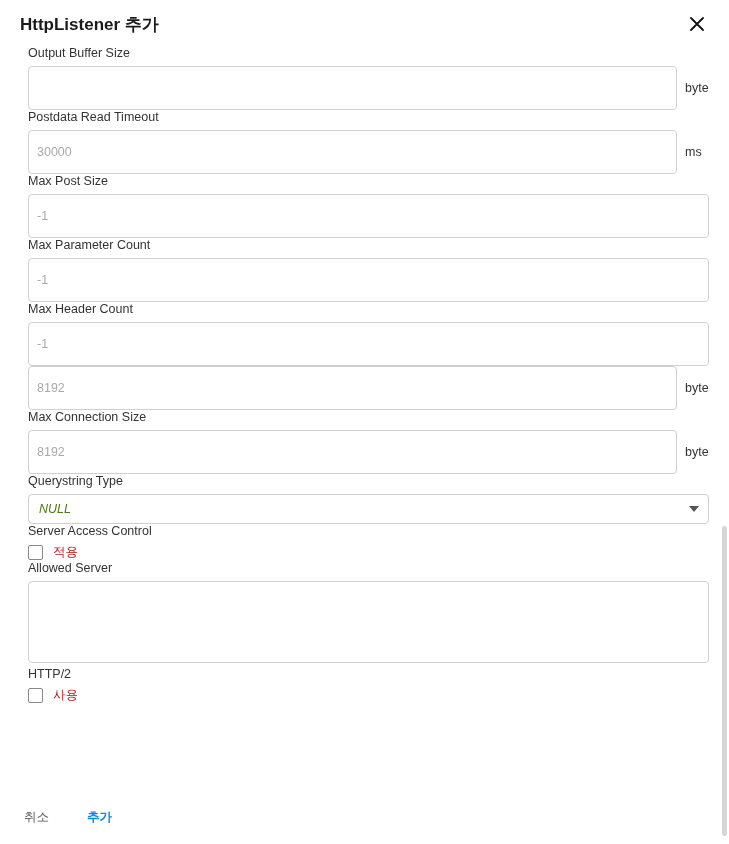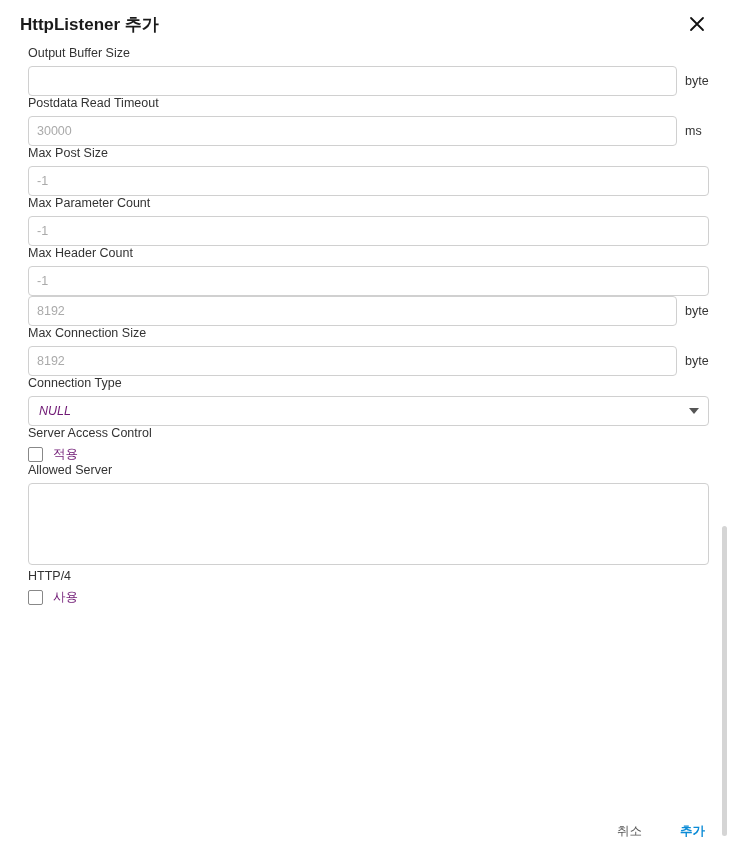--- a/index.html
+++ b/index.html
@@ -73,21 +73,21 @@
     color: #333;
     margin-bottom: 6px;
   }
   .input-row {
     display: flex;
     align-items: center;
     gap: 8px;
   }
   .text-input {
     flex: 1 1 auto;
-    height: 30px;
+    height: 44px;
     border: 1px solid #d0d0d0;
     border-radius: 4px;
     padding: 0 8px;
     font-size: 12.5px;
     color: #333;
     background: #fff;
     outline: none;
   }
   .text-input::placeholder { color: #aaa; }
   .unit {
@@ -100,21 +100,21 @@
     flex: 1 1 auto;
   }
   .select {
     width: 100%;
     height: 30px;
     border: 1px solid #d0d0d0;
     border-radius: 4px;
     padding: 0 28px 0 10px;
     font-size: 12.5px;
     font-style: italic;
-    color: #701a75;
+    color: #4d7c0f;
     background: #fff;
     display: flex;
     align-items: center;
     cursor: pointer;
   }
   .select-arrow {
     position: absolute;
     right: 10px;
     top: 50%;
     transform: translateY(-50%);
@@ -130,38 +130,38 @@
   .checkbox {
     width: 15px;
     height: 15px;
     border: 1.5px solid #888;
     border-radius: 2px;
     background: #fff;
     cursor: pointer;
   }
   .checkbox-label {
     font-size: 12.5px;
-    color: #701a75;
+    color: #b91c1c;
   }
   .textarea {
     width: 100%;
     height: 82px;
     border: 1px solid #d0d0d0;
     border-radius: 4px;
     padding: 6px 8px;
     font-size: 12.5px;
     resize: none;
     outline: none;
     font-family: inherit;
   }
   .footer {
     display: flex;
-    justify-content: flex-end;
+    justify-content: flex-start;
     gap: 30px;
-    padding: 18px 20px 2px 20px;
+    padding: 18px 20px 16px 20px;
     font-size: 12.5px;
   }
   .footer-btn {
     background: none;
     border: none;
     cursor: pointer;
     font-size: 12.5px;
     padding: 2px 4px;
   }
   .btn-cancel { color: #555; }
@@ -233,21 +233,21 @@
 
       <div class="field-group">
         <div class="field-label">Max Connection Size</div>
         <div class="input-row">
           <input class="text-input" type="text" placeholder="8192" style="">
           <span class="unit">byte</span>
         </div>
       </div>
 
       <div class="field-group">
-        <div class="field-label">Connection Type</div>
+        <div class="field-label">Querystring Type</div>
         <div class="input-row">
           <div class="select-wrap">
             <div class="select">
               <span>NULL</span>
             </div>
             <span class="select-arrow">
               <svg viewBox="0 0 10 6">
                   <path d="M0 0 L5 6 L10 0 Z" fill="#555"></path>
                 </svg>
             </span>
@@ -262,21 +262,21 @@
           <span class="checkbox-label">적용</span>
         </div>
       </div>
 
       <div class="field-group">
         <div class="field-label">Allowed Server</div>
         <textarea class="textarea" style=""></textarea>
       </div>
 
       <div class="field-group">
-        <div class="field-label">HTTP/4</div>
+        <div class="field-label">HTTP/2</div>
         <div class="checkbox-row">
           <div class="checkbox"></div>
           <span class="checkbox-label">사용</span>
         </div>
       </div>
 
     </div>
 
     <div class="scrollbar-track">
       <div class="scrollbar-thumb"></div>

